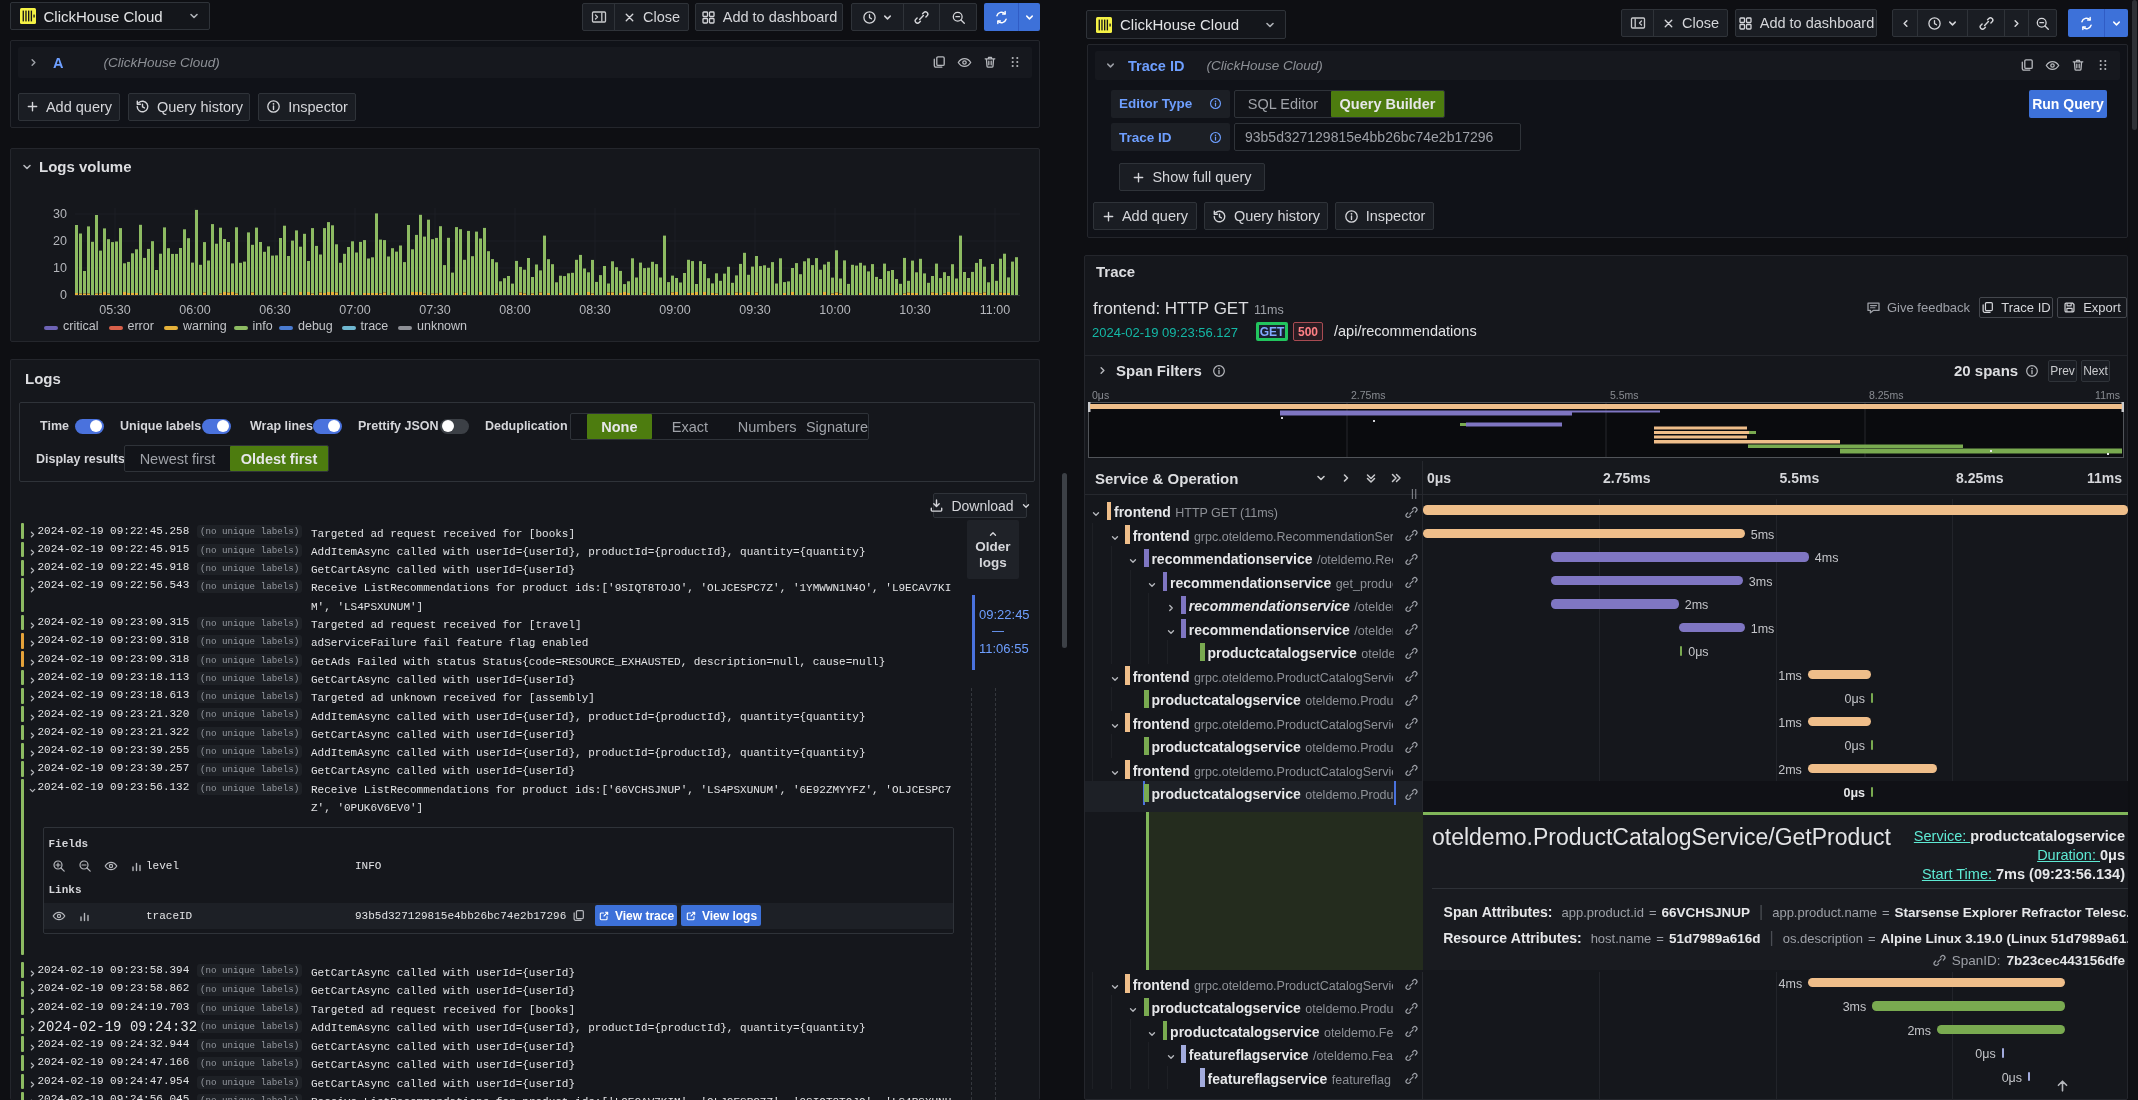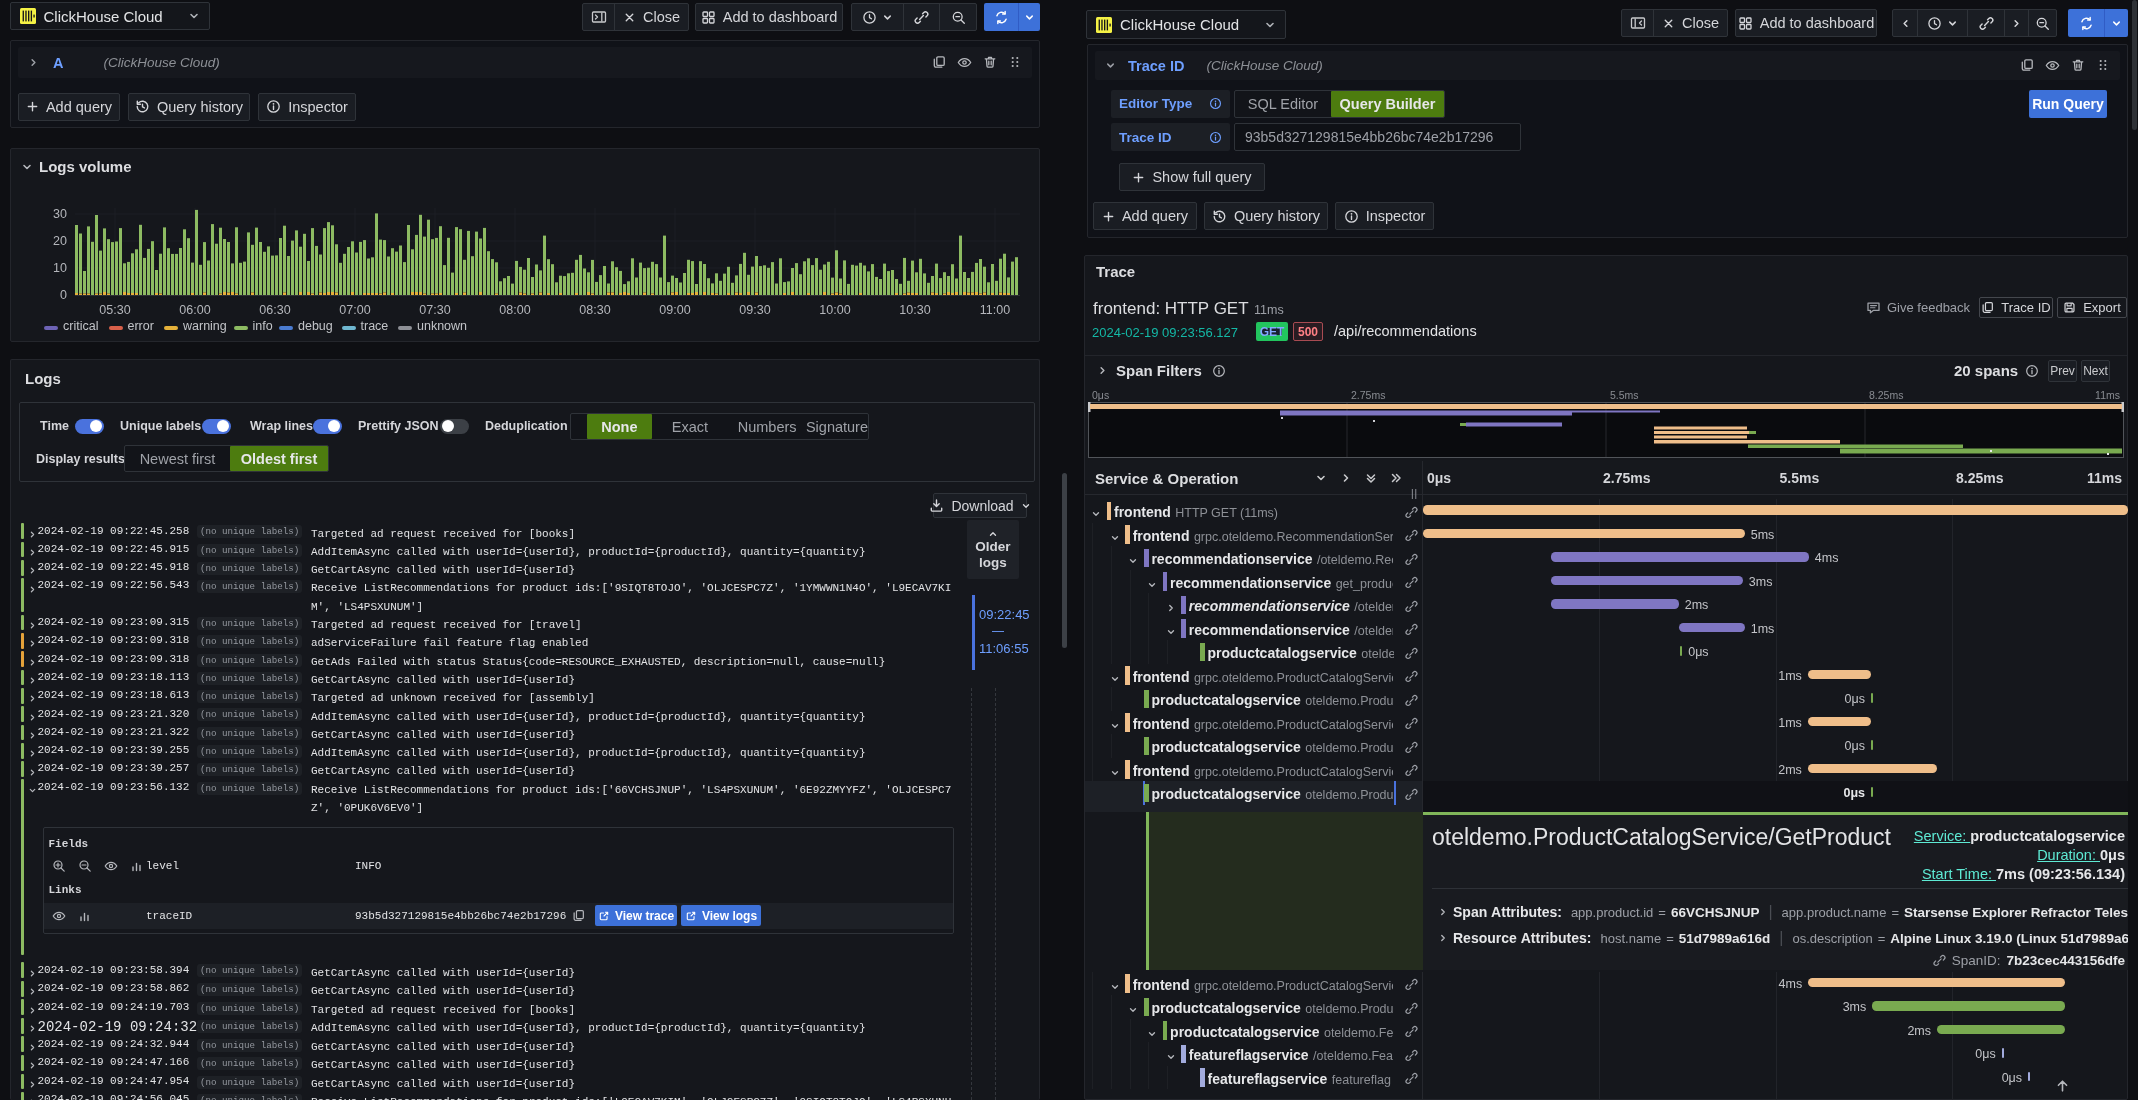--- a/index.html
+++ b/index.html
@@ -1,18 +1,18 @@
 <!DOCTYPE html>
 <html><head><meta charset="utf-8"><style>
 * { margin:0; padding:0; box-sizing:border-box; }
 html,body { width:2138px; height:1100px; background:#0e0f13; overflow:hidden; }
 body { font-family:"Liberation Sans",sans-serif; color:#d5d6da; position:relative; }
 .abs { position:absolute; }
 .mono { font-family:"Liberation Mono",monospace; }
-.flex { display:flex; align-items:center; }
+.flex { display:flex; align-items:center;justify-content:center; }
 .btn { background:#1a1d23; border:1px solid #2f3339; border-radius:2px; color:#d5d6da;
   display:flex; align-items:center; justify-content:center; font-size:14.5px; font-weight:500; gap:7px; }
 .btn svg { flex:none; }
 .grp { background:#1a1d23; border:1px solid #2f3339; border-radius:2px; display:flex; align-items:stretch; }
 .grp > div { display:flex; align-items:center; justify-content:center; border-right:1px solid #2f3339; color:#d5d6da; font-size:14.5px; font-weight:500; gap:7px;}
 .grp > div:last-child { border-right:none; }
 .blue { background:#3d71d9; border-radius:2px; display:flex; align-items:stretch; color:#fff; }
 .blue > div { display:flex; align-items:center; justify-content:center; }
 .seg { background:#121419; border:1px solid #2f3339; border-radius:2px; display:flex; align-items:stretch; }
 .seg > div { display:flex; align-items:center; justify-content:center; color:#9fa2a8; font-size:14.5px; font-weight:500; }
@@ -998,21 +998,21 @@
       <path d="M7.5 7v3.4" stroke="currentColor" stroke-width="1.4" stroke-linecap="round"></path>
       <circle cx="7.5" cy="4.8" r="0.9" fill="currentColor"></circle>
     </svg>
     <span>Inspector</span>
   </div>
 <div class="abs panel" style="left:1084px;top:255px;width:1044px;height:845px;"></div>
 <div class="abs ttl" style="left:1096px;top:263px;">Trace</div>
 <div class="abs " style="left:1093px;top:299px;font-size:17px;font-weight:500;color:#dcdde0;">frontend: HTTP GET</div>
 <div class="abs " style="left:1254px;top:303px;font-size:12.5px;color:#9da0a7;">11ms</div>
 <div class="abs " style="left:1092px;top:325px;font-size:13px;color:#14b8a6;">2024-02-19 09:23:56.127</div>
-<div class="abs " style="left:1256px;top:322px;width:32px;height:19px;border:6px solid #22c55e;border-radius:2px;background:rgba(61,113,217,0.10);display:flex;align-items:center;justify-content:center;font-size:12px;font-weight:600;color:#82aaff;">GET</div>
+<div class="abs " style="left:1256px;top:322px;width:32px;height:19px;border:3px solid #22c55e;border-radius:2px;background:rgba(61,113,217,0.10);display:flex;align-items:center;justify-content:center;font-size:12px;font-weight:600;color:#82aaff;">GET</div>
 <div class="abs " style="left:1293px;top:322px;width:30px;height:19px;border:1px solid #a84b52;border-radius:2px;background:rgba(222,81,86,0.10);display:flex;align-items:center;justify-content:center;font-size:12px;font-weight:600;color:#ff8085;">500</div>
 <div class="abs " style="left:1334px;top:323px;font-size:14.5px;color:#e3e4e6;">/api/recommendations</div>
 <div class="abs flex" style="left:1866px;top:300px;gap:6px;color:#9da0a7;font-size:13px;">
     <svg width="15" height="15" viewBox="0 0 15 15" fill="none" xmlns="http://www.w3.org/2000/svg" style="">
       <path d="M2 3.2h11v7.2H7.2L4.4 12.8v-2.4H2z" stroke="currentColor" stroke-width="1.3" stroke-linejoin="round" fill="none"></path>
       <path d="M4.5 5.6h6M4.5 7.8h4.5" stroke="currentColor" stroke-width="1.1" stroke-linecap="round"></path>
     </svg>
     <span>Give feedback</span>
   </div>
 <div class="abs btn" style="left:1979px;top:297px;width:74px;height:21px;background:transparent;border:1px solid #44474d;">

